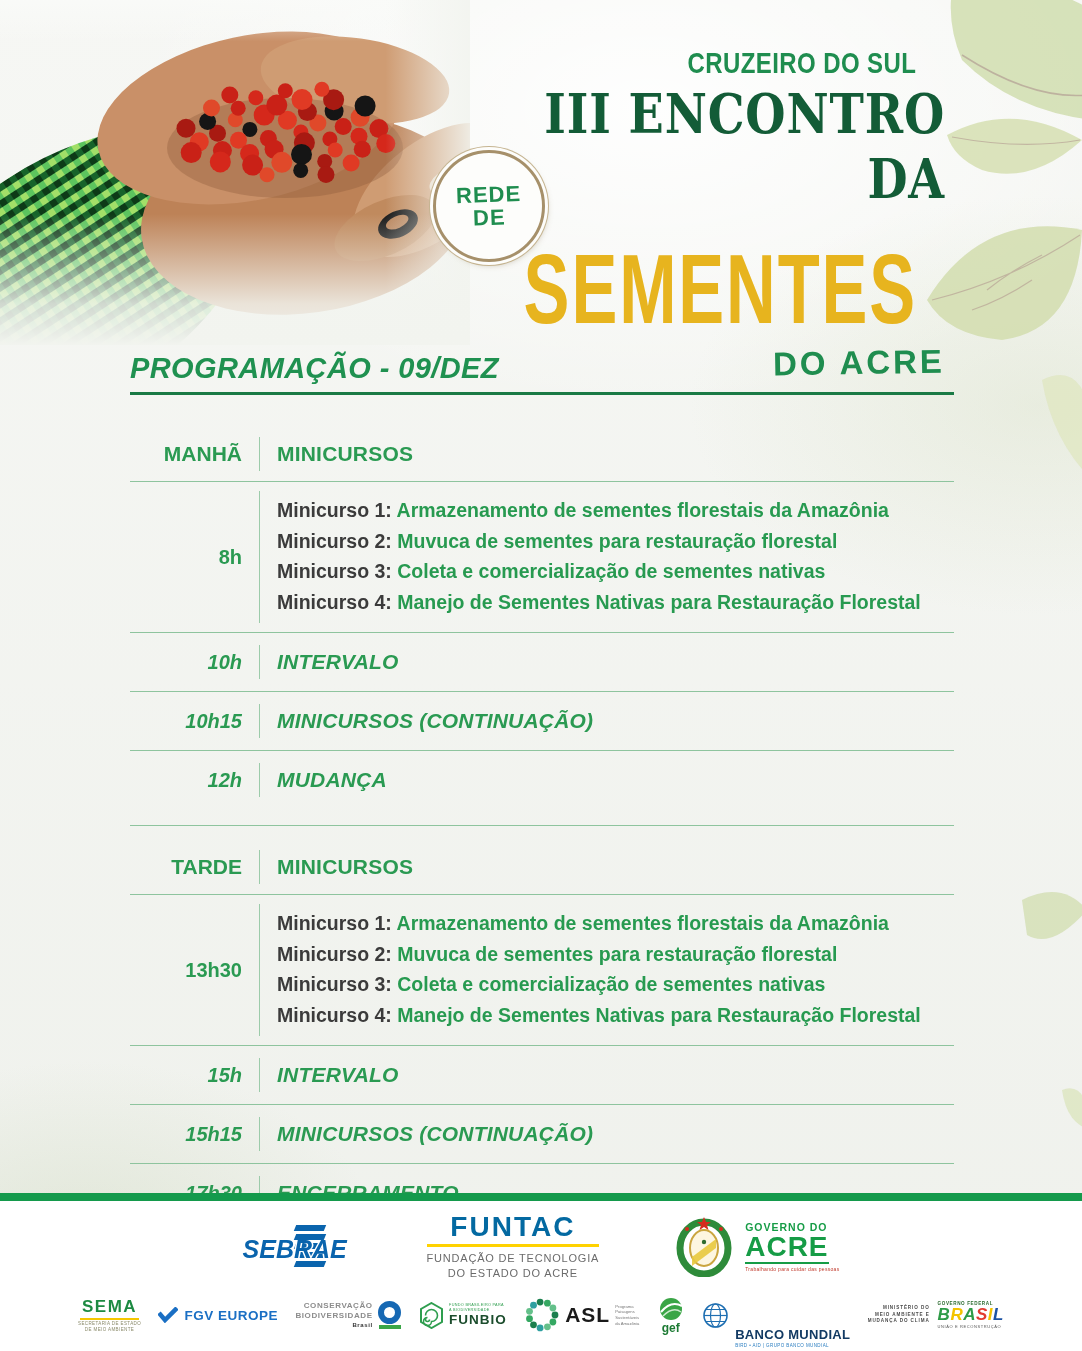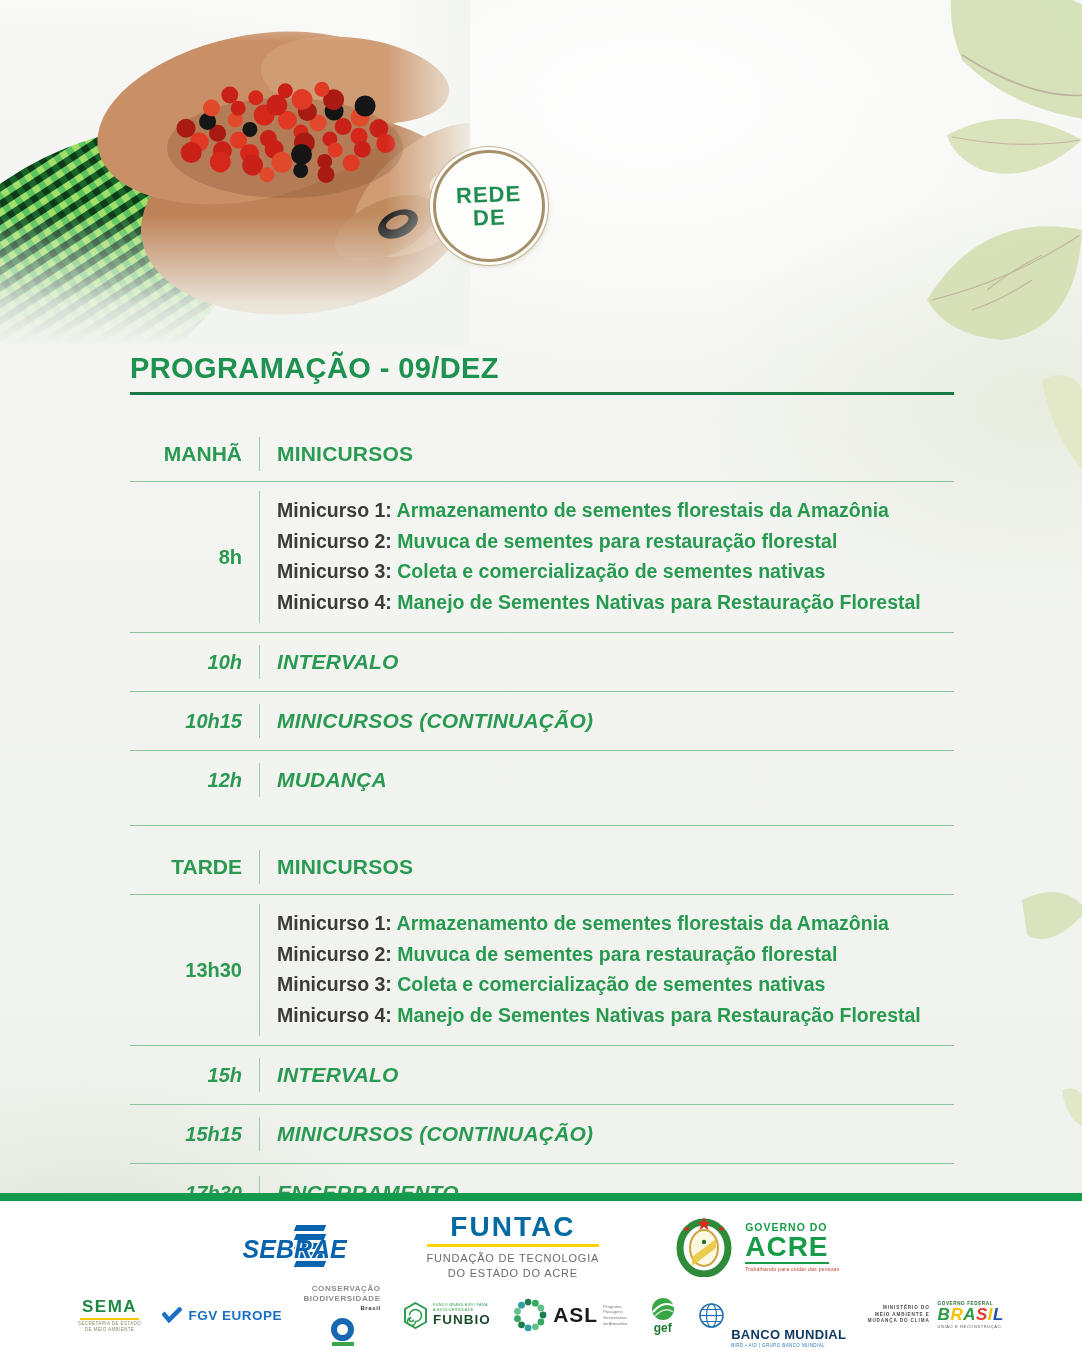--- a/index.html
+++ b/index.html
@@ -28,21 +28,21 @@
   .evt-main{display:inline-block;font-weight:700;font-size:74px;color:#e7b41e;letter-spacing:2px;
     transform:scale(.93,1.32);transform-origin:right top;margin:22px 28px 0 0;}
   .evt-sub{display:inline-block;font-weight:700;font-size:33px;color:#1f8d4f;letter-spacing:3px;
     transform:rotate(-1deg);margin-top:26px;}
   .badge{position:absolute;left:433px;top:150px;width:106px;height:106px;border-radius:50%;
     background:#fdfdfb;border:3px solid #a6906a;box-shadow:0 0 0 3px #fdfdfb, 0 0 0 4px #c5b491, 2px 3px 6px rgba(120,100,60,.35);
     display:flex;flex-direction:column;align-items:center;justify-content:center;z-index:5;}
   .badge span{font-weight:700;color:#1f8d4f;font-size:22px;letter-spacing:1px;line-height:1.05;transform:rotate(-2deg);}
   
   .program{position:absolute;left:130px;top:352px;width:824px;}
-  .program h2{margin:0;font-size:29px;font-weight:700;color:#1f9150;letter-spacing:.4px;}
+  .program h2{margin:0;font-size:29px;font-weight:700;color:#1f9150;letter-spacing:.4px;font-style:italic;}
   .p-underline{height:3px;background:#1a7a45;margin-top:7px;}
   .ptable{margin-top:34px;}
   .prow{display:flex;align-items:stretch;}
   .ptime{width:112px;display:flex;align-items:center;justify-content:flex-end;padding-right:17px;
     font-weight:700;font-size:20px;color:#2a9a52;white-space:nowrap;}
   .ptime.phead{font-size:21px;}
   .pcontent{flex:1;border-left:1.5px solid #9ccbaa;padding:5px 0 5px 17px;display:flex;
     flex-direction:column;justify-content:center;}
   .pactivity{font-weight:700;font-size:21px;color:#2a9a52;letter-spacing:.2px;white-space:nowrap;}
   .prow.simple{padding:12px 0;font-style:italic;}
@@ -76,21 +76,21 @@
     border-bottom:2px solid #169c46;display:inline-block;padding-bottom:1px;}
   .acre-txt .tag{font-size:5px;color:#c0392b;margin-top:2px;letter-spacing:.3px;}
   
   .lg{display:flex;align-items:center;}
   .sema{text-align:center;}
   .sema .name{font-weight:700;font-size:17px;color:#1d8a42;letter-spacing:1.5px;}
   .sema .yline{height:2px;background:#f6c700;margin:1px 2px;}
   .sema .sub{font-size:4.5px;color:#8a8a6a;line-height:1.3;letter-spacing:.4px;}
   .fgv{gap:6px;text-align:center;}
   .fgv .name{font-weight:700;font-size:13.5px;color:#1a6fc4;letter-spacing:.5px;}
-  .ci{gap:5px;flex-direction:column;}
+  .ci{gap:5px;}
   .ci .lines{text-align:right;font-weight:700;font-size:8px;color:#8c8c8c;letter-spacing:.6px;line-height:1.25;}
   .ci .ring{width:23px;height:23px;border-radius:50%;border:6px solid #1668b3;box-sizing:border-box;}
   .ci .br{font-weight:700;font-size:6px;color:#333;text-align:right;margin-top:1px;}
   .ci .gbar{height:4px;width:22px;background:#3aa648;margin-top:1px;margin-left:auto;}
   .funbio{gap:4px;}
   .funbio .stack .tiny{font-size:3.8px;color:#2f9e4f;letter-spacing:.3px;line-height:1.2;}
   .funbio .stack .name{font-weight:700;font-size:13.5px;color:#1c4d2d;letter-spacing:1px;}
   .asl{gap:5px;}
   .asl .name{font-weight:700;font-size:21px;color:#1a1a1a;letter-spacing:1px;}
   .asl .sub{font-size:4.2px;color:#777;line-height:1.35;}
@@ -194,20 +194,26 @@
         </g>
       <ellipse cx="385" cy="228" rx="54" ry="27" fill="#c08a5e" transform="rotate(-24 385 228)"></ellipse>
       <g transform="rotate(-24 398 224)">
         <ellipse cx="398" cy="224" rx="21" ry="13" fill="#191919"></ellipse>
         <ellipse cx="398" cy="222" rx="12" ry="6" fill="#b8835a"></ellipse>
       </g>
       <ellipse cx="443" cy="182" rx="15" ry="9.5" fill="#e9dbc9" transform="rotate(-35 443 182)"></ellipse>
     </svg>
   </div>
 
+  <div class="header-block">
+    <div><span class="evt-location">CRUZEIRO DO SUL</span></div>
+    <div><span class="evt-title">III ENCONTRO DA</span></div>
+    <div><span class="evt-main">SEMENTES</span></div>
+    <div><span class="evt-sub">DO ACRE</span></div>
+  </div>
   <div class="badge">
     <span>REDE</span>
     <span>DE</span>
   </div>
 
   <div class="program">
     <h2>PROGRAMAÇÃO - 09/DEZ</h2>
     <div class="p-underline"></div>
     <div class="ptable">
         <div class="prow header">

